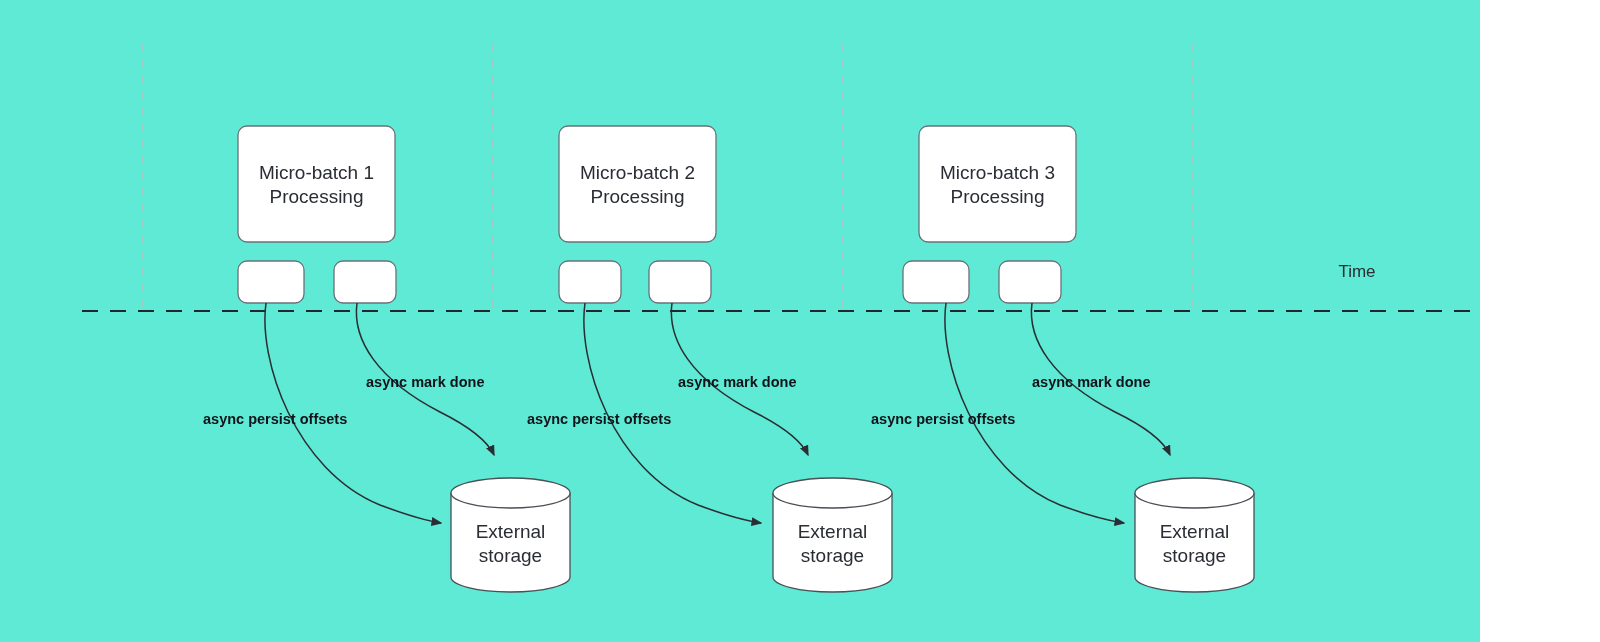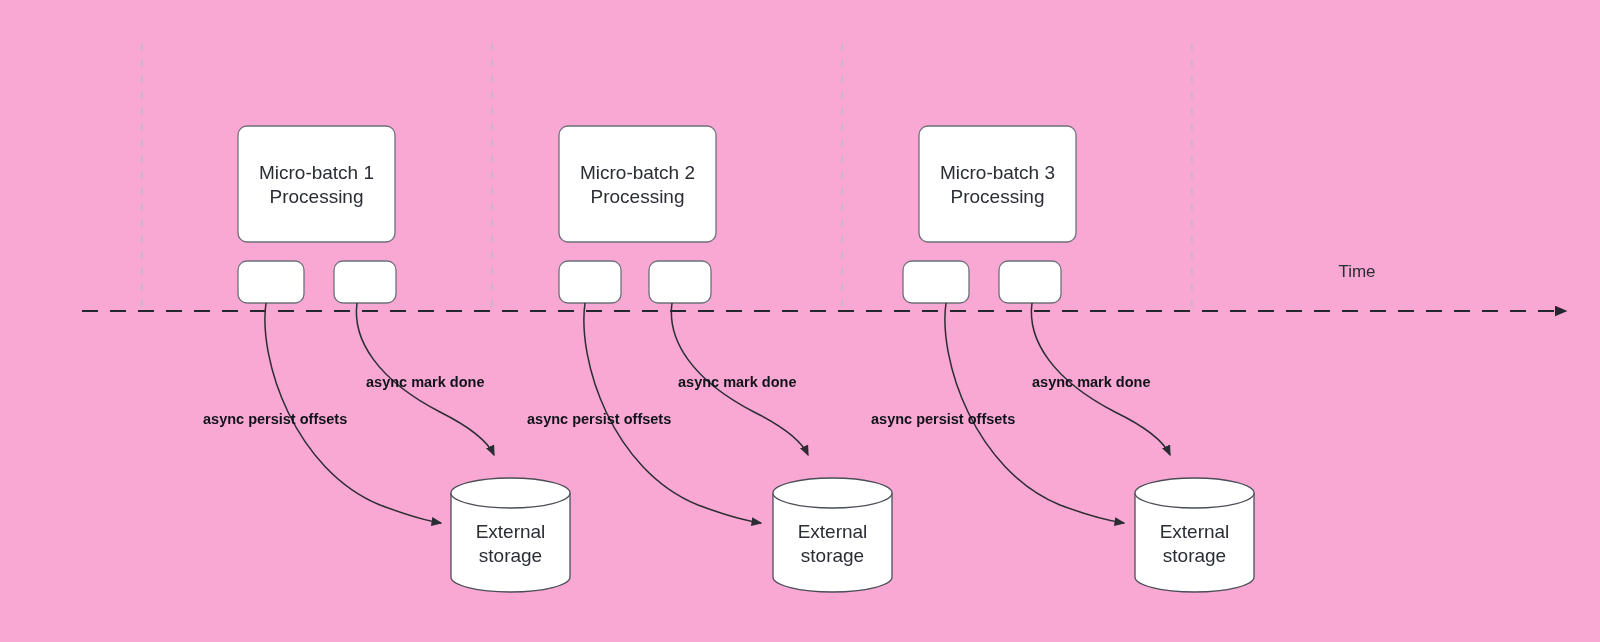--- a/index.html
+++ b/index.html
@@ -5,23 +5,23 @@
   html, body {
     margin: 0;
     padding: 0;
     background: #ffffff;
   }
   body {
     font-family: "Liberation Sans", sans-serif;
   }
   #canvas {
     position: relative;
-    width: 1600px;
+    width: 1480px;
     height: 642px;
-    background: #f9a8d4;
+    background: #5eead4;
     overflow: hidden;
   }
   #diagram-svg {
     position: absolute;
     left: 0;
     top: 0;
     width: 1600px;
     height: 642px;
   }
   .box-label {

